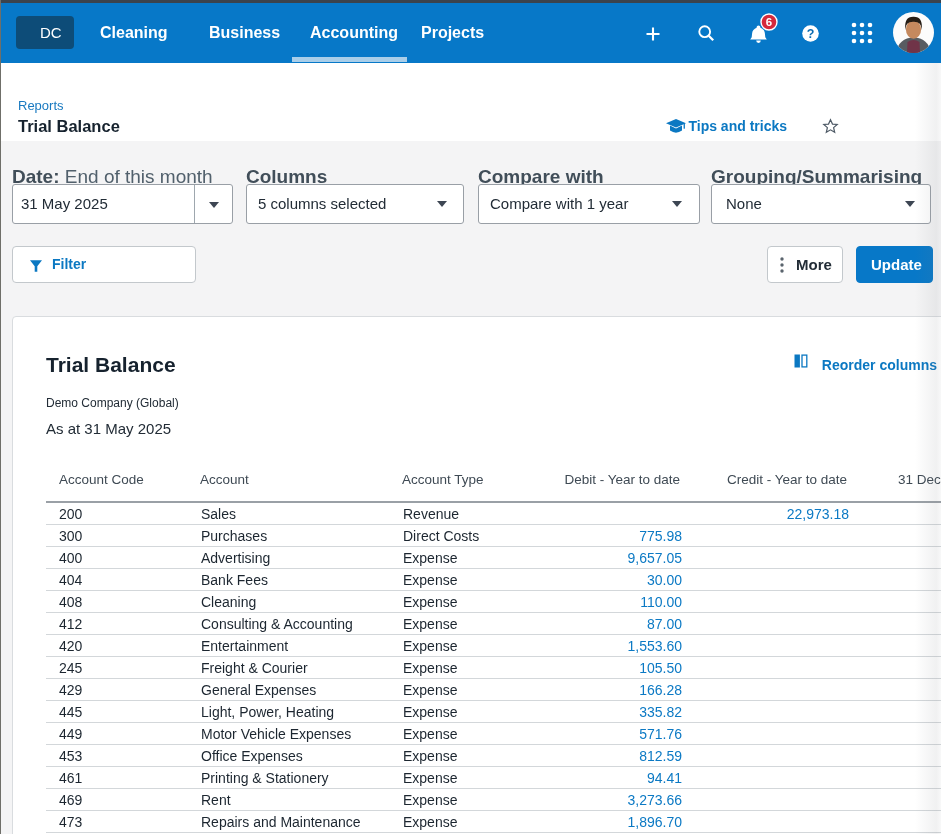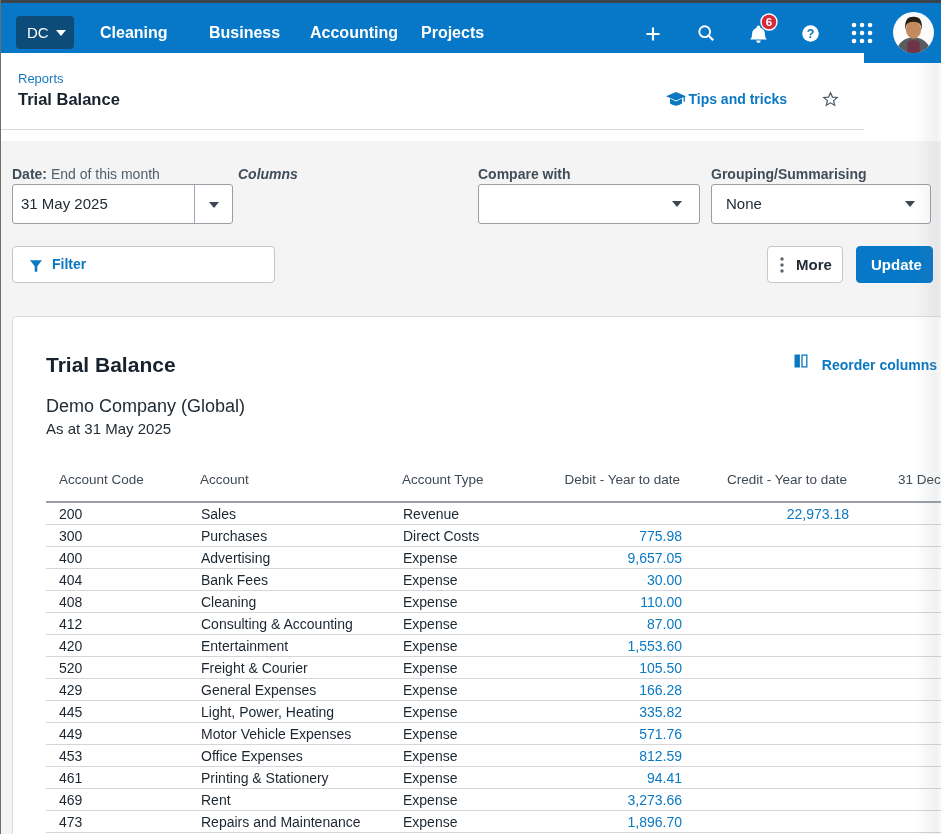--- a/index.html
+++ b/index.html
@@ -3,41 +3,41 @@
 <meta charset="utf-8">
 <style>
 * { margin:0; padding:0; box-sizing:border-box; }
 html,body { width:941px; height:834px; overflow:hidden; font-family:"Liberation Sans", sans-serif; }
 .abs { position:absolute; }
 #page { position:relative; width:941px; height:834px; background:#fff; overflow:hidden; }
 
 #topstrip { left:0; top:0; width:941px; height:3px; background:#3b434c; }
 
 #nav { left:0; top:3px; width:941px; height:60px; background:#0778c8; }
-#dcbtn { left:16px; top:13px; width:58px; height:33px; background:#0d4c78; border-radius:4px; color:#fff; font-size:15px; line-height:33px; padding-left:11px; }
+#dcbtn { left:16px; top:13px; width:58px; height:33px; background:#0d4c78; border-radius:4px; color:#fff; font-size:15px; line-height:33px; padding-left:24px; }
 #dcbtn .caret { display:inline-block; width:0; height:0; border-left:5px solid transparent; border-right:5px solid transparent; border-top:6px solid #fff; margin-left:7px; vertical-align:middle; margin-top:-2px;}
 .navitem { top:0; height:60px; line-height:60px; color:#fff; font-size:16px; font-weight:bold; }
 #underline { left:292px; top:54px; width:115px; height:5px; background:#a9cee9; }
 
-#hdr { left:0; top:53px; width:864px; height:77px; background:#fff; border-bottom:1px solid #d7dadd; }
+#hdr { left:0; top:80px; width:864px; height:77px; background:#fff; border-bottom:1px solid #d7dadd; }
 #reports { left:18px; top:18px; font-size:13px; color:#1879c0; }
 #tbheading { left:18px; top:37px; font-size:16.5px; font-weight:bold; color:#16222e; }
 #tips { right:77px; top:38px; font-size:14px; font-weight:bold; color:#0b78c2; }
 
 #content { left:0; top:141px; width:941px; height:693px; background:#f4f4f5; }
-.lbl { top:25px; font-size:14px; color:#414e59; font-weight:bold; }
+.lbl { top:25px; font-size:19px; color:#414e59; font-weight:bold; }
 .lbl .norm { font-weight:normal; color:#51606c; }
 .selbox { top:43px; height:40px; background:#fff; border:1px solid #999fa6; border-radius:3px; font-size:15px; color:#222c36; }
 .selbox .txt { position:absolute; left:11px; top:0; line-height:38px; }
 .downarrow { position:absolute; width:0; height:0; border-left:5.5px solid transparent; border-right:5.5px solid transparent; border-top:6px solid #3d4653; }
 .btn { top:105px; height:37px; background:#fff; border:1px solid #c3c8cc; border-radius:4px; }
 
 #card { left:12px; top:175px; width:935px; height:660px; background:#fff; border:1px solid #d9dcdf; border-radius:4px 0 0 0; }
 #cardh2 { left:33px; top:36px; font-size:21px; font-weight:bold; color:#16222e; position:absolute; }
-#democ { left:33px; top:79px; font-size:18px; color:#222c36; position:absolute; }
+#democ { left:33px; top:79px; font-size:12px; color:#222c36; position:absolute; }
 #asat { left:33px; top:103px; font-size:15px; color:#222c36; position:absolute; }
 #reorder { right:9px; top:40px; position:absolute; font-size:14px; font-weight:bold; color:#0b78c2; }
 
 .thead { position:absolute; font-size:13.5px; color:#3f4a54; top:155px; white-space:nowrap; }
 #theadline { position:absolute; left:33px; top:184px; width:902px; height:2px; background:#9aa0a6; }
 .row { position:absolute; left:33px; width:902px; height:22px; border-bottom:1px solid #d3d7da; font-size:14px; color:#1c2630; }
 .row .c1 { position:absolute; left:13px; top:3px; }
 .row .c2 { position:absolute; left:155px; top:3px; }
 .row .c3 { position:absolute; left:357px; top:3px; }
 .num { position:absolute; top:3px; color:#0b79c4; }
@@ -116,38 +116,43 @@
       <rect x="17.6" y="4.2" width="1.3" height="5.5" fill="#0b78c2"></rect>
     </svg>
     <div class="abs" id="tips">Tips and tricks</div>
 
     <svg class="abs" style="right:25px; top:38px;" width="17" height="17" viewBox="0 0 24 24">
       <path d="M12 2.5 l2.8 6.1 6.7.6 -5.1 4.4 1.5 6.6 -5.9-3.5 -5.9 3.5 1.5-6.6 -5.1-4.4 6.7-.6z" fill="none" stroke="#4e5a66" stroke-width="1.7"></path>
     </svg>
   </div>
   <div class="abs" id="content">
     <div class="abs lbl" style="left:12px;">Date: <span class="norm">End of this month</span></div>
-    <div class="abs lbl" style="left:238px;font-style:italic;">Columns</div>
+    <div class="abs lbl" style="left:246px;">Columns</div>
     <div class="abs lbl" style="left:478px;">Compare with</div>
     <div class="abs lbl" style="left:711px;">Grouping/Summarising</div>
 
     <div class="abs selbox" style="left:12px; width:221px;">
       <div class="txt" style="left:8px;">31 May 2025</div>
       <div style="position:absolute; right:37px; top:0; width:1px; height:38px; background:#9ea7ae;"></div>
       <div class="downarrow" style="right:13px; top:17px;"></div>
     </div>
+    <div class="abs selbox" style="left:246px; width:218px;">
+      <div class="txt">5 columns selected</div>
+      <div class="downarrow" style="right:16px; top:16px;"></div>
+    </div>
     <div class="abs selbox" style="left:478px; width:222px;">
+      <div class="txt">Compare with 1 year</div>
       <div class="downarrow" style="right:17px; top:16px;"></div>
     </div>
     <div class="abs selbox" style="left:711px; width:220px;">
       <div class="txt" style="left:14px;">None</div>
       <div class="downarrow" style="right:15px; top:16px;"></div>
     </div>
 
-    <div class="abs btn" style="left:12px; width:263px;">
+    <div class="abs btn" style="left:12px; width:184px;">
       <svg style="position:absolute;left:17px;top:13px;" width="12" height="12" viewBox="0 0 12 12">
           <path d="M0 0.3 H12 L7.3 6.3 V11.7 H4.7 V6.3 Z" fill="#0b78c2"></path>
         </svg>
       <span style="position:absolute;left:39px;top:0;line-height:35px;font-size:14px;font-weight:bold;color:#0b78c2;">Filter</span>
     </div>
     <div class="abs btn" style="left:767px; width:76px;">
       <svg style="position:absolute;left:11px;top:9px;" width="6" height="18" viewBox="0 0 6 18">
           <g fill="#5a646d">
             <circle cx="3" cy="3" r="1.7"></circle>
             <circle cx="3" cy="9" r="1.7"></circle>
@@ -213,21 +218,21 @@
             <div class="c3">Expense</div>
             <span class="num d">87.00</span>
           </div>
       <div class="row" style="top:318px;">
             <div class="c1">420</div>
             <div class="c2">Entertainment</div>
             <div class="c3">Expense</div>
             <span class="num d">1,553.60</span>
           </div>
       <div class="row" style="top:340px;">
-            <div class="c1">520</div>
+            <div class="c1">245</div>
             <div class="c2">Freight &amp; Courier</div>
             <div class="c3">Expense</div>
             <span class="num d">105.50</span>
           </div>
       <div class="row" style="top:362px;">
             <div class="c1">429</div>
             <div class="c2">General Expenses</div>
             <div class="c3">Expense</div>
             <span class="num d">166.28</span>
           </div>

